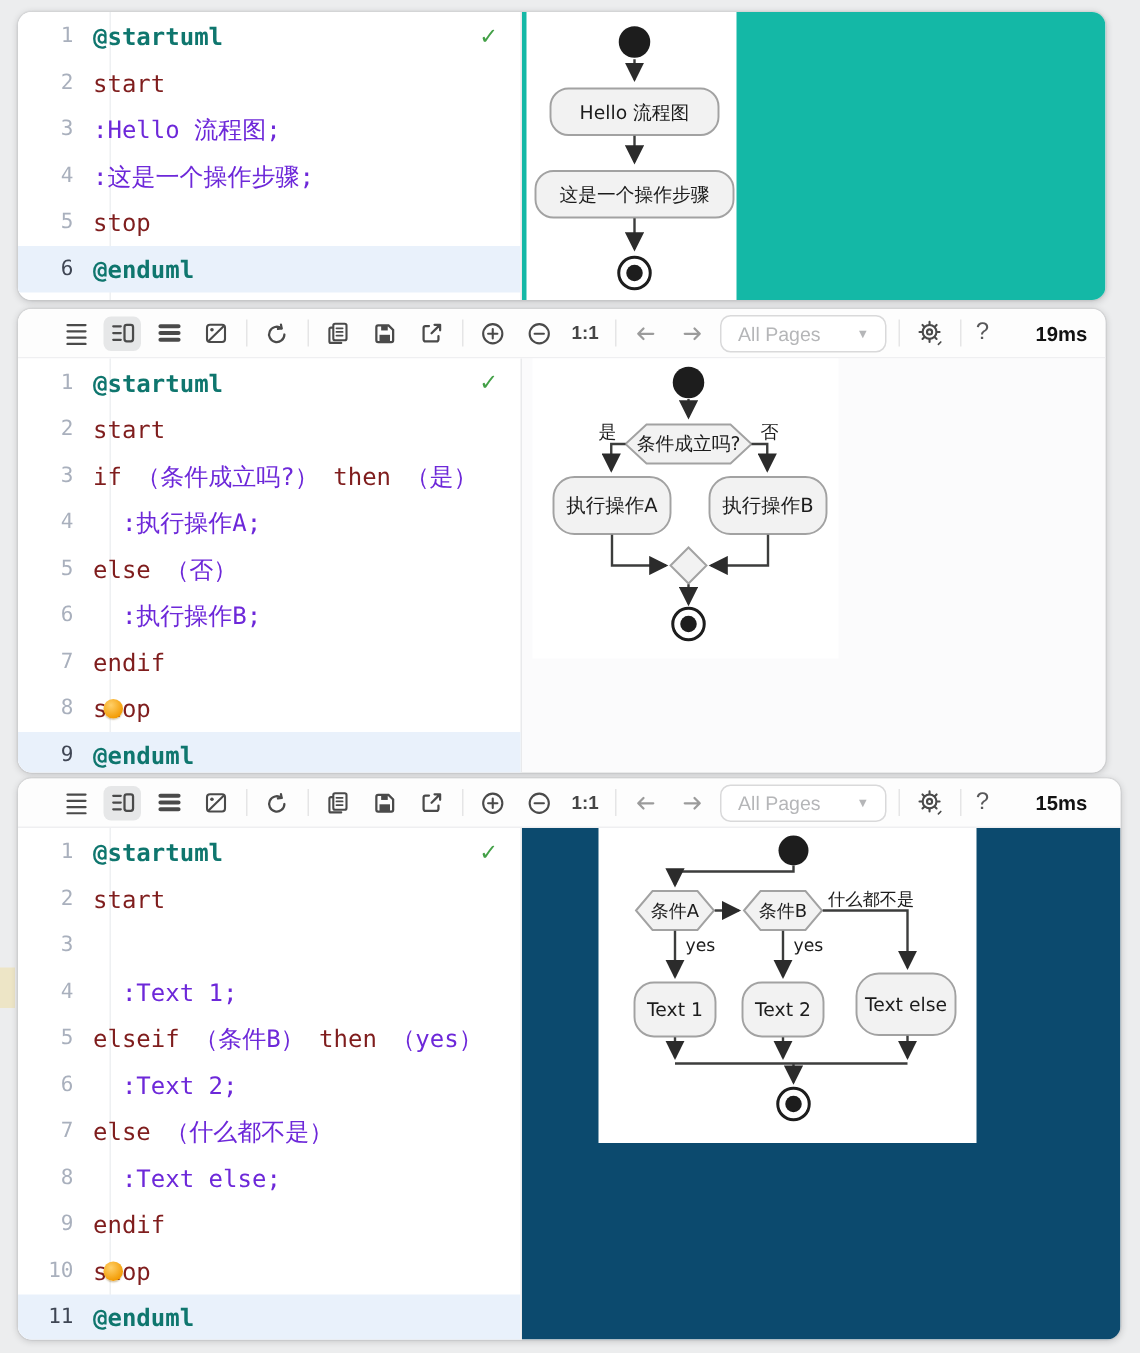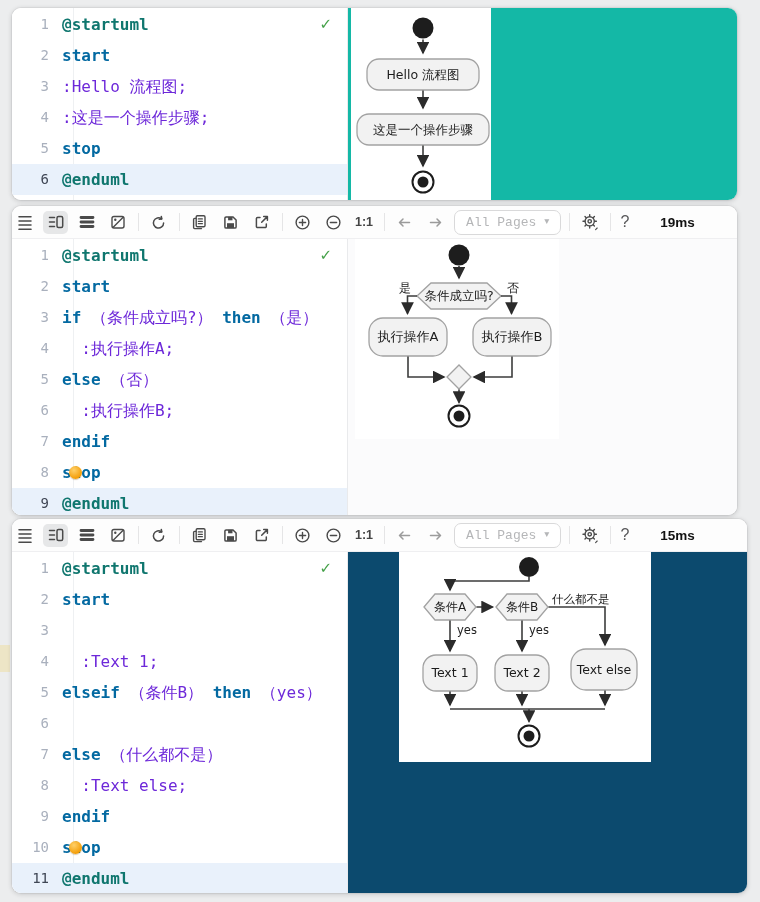--- a/index.html
+++ b/index.html
@@ -5,44 +5,44 @@
 *{box-sizing:border-box;margin:0;padding:0}
 html,body{width:760px;height:902px}
 body{background:#ecedee;font-family:"Liberation Sans",sans-serif;overflow:hidden;position:relative}
 .sliver{position:absolute;left:0;top:645px;width:10px;height:27px;background:#ede5c6}
 .card{position:absolute;left:12px;background:#fff;border-radius:9px;overflow:hidden;
   box-shadow:0 1px 5px rgba(40,40,45,.22),0 0 0 1px rgba(0,0,0,.04)}
 #card1{top:8px;width:725px;height:192px}
 #card2{top:206px;width:725px;height:309px}
 #card3{top:519px;width:735px;height:374px}
 
-.toolbar{height:33px;display:flex;align-items:center;background:#fdfdfd;border-bottom:1px solid #efeff1}
+.toolbar{height:33px;display:flex;align-items:center;padding-left:26px;background:#fdfdfd;border-bottom:1px solid #efeff1}
 .tb{display:flex;align-items:center;justify-content:center;width:25px;height:23px;border:none;background:transparent;
   border-radius:5px;margin-right:6px;cursor:pointer;color:#4a4a4a;font-family:"Liberation Sans",sans-serif}
 .tb.active{background:#e6e7e8}
 .tb.txt{font-size:12.5px;font-weight:700;color:#454545;width:auto;padding:0 3px}
 .tb.nav{color:#9b9b9b}
 .tb.help{font-size:16px;color:#58585a;width:auto;padding:0 2px}
 .sep{width:1px;height:18px;background:#e5e5e6;margin:0 7px 0 2px;flex:none}
-.pages{display:flex;align-items:center;gap:8px;border:1px solid #d9d9da;border-radius:7px;background:#fff;color:#b5b6b8;
-  font-size:13px;padding:4px 11px;margin-right:6px;cursor:pointer;font-family:Liberation Mono, monospace}
+.pages{display:flex;align-items:center;gap:24px;border:1px solid #d9d9da;border-radius:7px;background:#fff;color:#b5b6b8;
+  font-size:13px;padding:4px 11px;margin-right:6px;cursor:pointer;font-family:Liberation Sans, sans-serif}
 .pages .caret{font-size:8.5px;color:#b5b6b8}
 .ms{font-size:13.5px;font-weight:700;color:#121212;margin-left:23px}
 
 .panel-body{position:absolute;left:0;right:0;top:33px;bottom:0;display:flex}
 #card1 .panel-body{top:0}
 .editor{width:336px;flex:none;position:relative;background:#fff;border-right:1px solid #e9eaec;padding-top:1px;
   font-family:"DejaVu Sans Mono","Liberation Mono",monospace}
 .editor::before{content:"";position:absolute;left:61px;top:0;bottom:0;width:1px;background:#eef0f2}
 .cl{display:flex;height:31px;line-height:31px;position:relative}
 .cl.cur{background:#e9f1fb}
 .ln{width:50px;flex:none;text-align:right;padding-right:13px;color:#a9b0bd;font-size:14px}
 .cl.cur .ln{color:#3f4654}
 .cd{white-space:pre;font-size:16px}
-.kw{color:#0369a1;font-weight:700}
+.kw{color:#7f1d1d;font-weight:400}
 .meta{color:#0f766e;font-weight:600}
 .txt{color:#6d28d9}
 .check{position:absolute;right:15px;top:0;color:#43a047;font-size:15px;font-weight:700;font-family:"DejaVu Sans",sans-serif}
 .bulb{display:inline-block;width:13px;height:13px;border-radius:50%;
   background:radial-gradient(circle at 38% 32%,#ffd069,#f39c05 72%);
   margin:0 -10px 0 -3px;position:relative;z-index:2;vertical-align:-1px;box-shadow:0 1px 1px rgba(120,80,0,.3)}
 
 .preview{flex:1;position:relative}
 #card1 .preview{background:#14b8a6}
 #card2 .preview{background:#fbfbfc}
@@ -395,20 +395,21 @@
         <div class="cl">
           <span class="ln">4</span>
           <span class="cd"><span class="txt">  :Text 1;</span></span>
         </div>
         <div class="cl">
           <span class="ln">5</span>
           <span class="cd"><span class="kw">elseif</span><span class="txt"> （条件B） </span><span class="kw">then</span><span class="txt"> （yes）</span></span>
         </div>
         <div class="cl">
           <span class="ln">6</span>
+          <span class="cd"><span class="txt">  :Text 2;</span></span>
         </div>
         <div class="cl">
           <span class="ln">7</span>
           <span class="cd"><span class="kw">else</span><span class="txt"> （什么都不是）</span></span>
         </div>
         <div class="cl">
           <span class="ln">8</span>
           <span class="cd"><span class="txt">  :Text else;</span></span>
         </div>
         <div class="cl">

